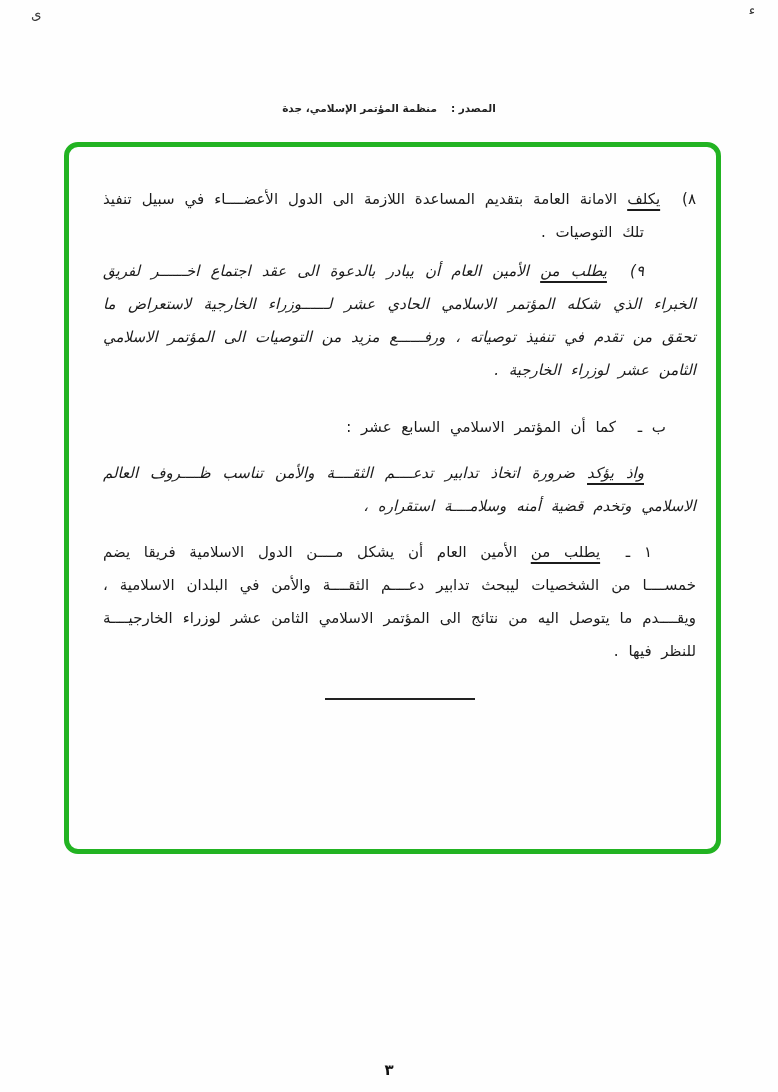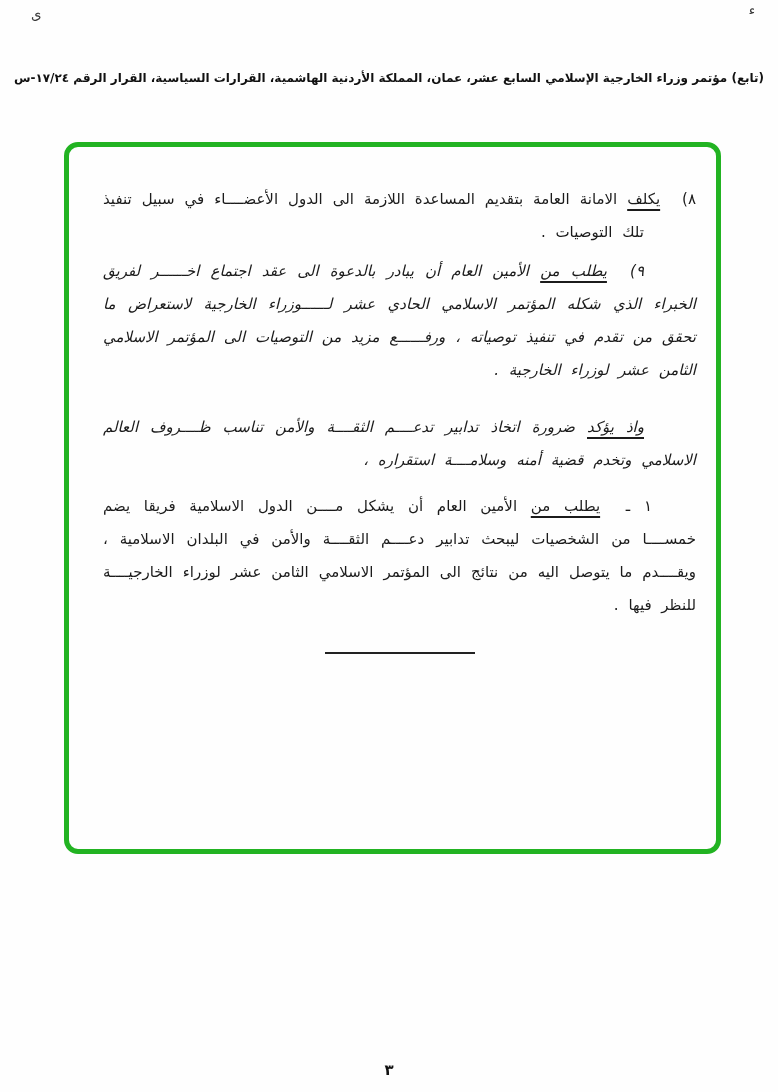--- a/index.html
+++ b/index.html
@@ -94,38 +94,44 @@
 </style>
 </head>
 <body>
 
 <div class="page">
 
   <span class="corner-mark corner-left">ى</span>
 
   <span class="corner-mark corner-right">ء</span>
 
-  <div class="doc-header">(تابع) مؤتمر وزراء الخارجية الإسلامي السابع عشر، عمان، المملكة الأردنية الهاشمية، القرارات السياسية، القرار الرقم ١٧/٢٤-س</div>
 
+  <div class="source-line">
+    <span>المصدر :</span><span class="gap"></span><span>منظمة المؤتمر الإسلامي، جدة</span>
+  </div>
 
   <div class="green-box">
     <div class="content">
 
       <p class="para p-hang">
         <span class="num">٨)</span>
         <span class="u">يكلف</span>
         <span>الامانة العامة بتقديم المساعدة اللازمة الى الدول الأعضــــاء في سبيل تنفيذ تلك التوصيات .</span>
       </p>
 
       <p class="para p-ind52 sp-lg">
         <span class="num">٩)</span>
         <span class="u">يطلب من</span>
         <span>الأمين العام أن يبادر بالدعوة الى عقد اجتماع اخــــــر لفريق الخبراء الذي شكله المؤتمر الاسلامي الحادي عشر لــــــوزراء الخارجية لاستعراض ما تحقق من تقدم في تنفيذ توصياته ، ورفــــــع مزيد من التوصيات الى المؤتمر الاسلامي الثامن عشر لوزراء الخارجية .</span>
       </p>
 
+      <p class="para p-ind30 sp-md">
+        <span class="num">ب ـ</span>
+        <span>كما أن المؤتمر الاسلامي السابع عشر :</span>
+      </p>
 
 
       <p class="para p-ind52 sp-md">
         <span class="u">واذ يؤكد</span>
         <span>ضرورة اتخاذ تدابير تدعــــم الثقــــة والأمن تناسب ظــــروف العالم الاسلامي وتخدم قضية أمنه وسلامــــة استقراره ،</span>
       </p>
 
       <p class="para p-ind44">
         <span class="num">١ ـ</span>
         <span class="u">يطلب من</span>

